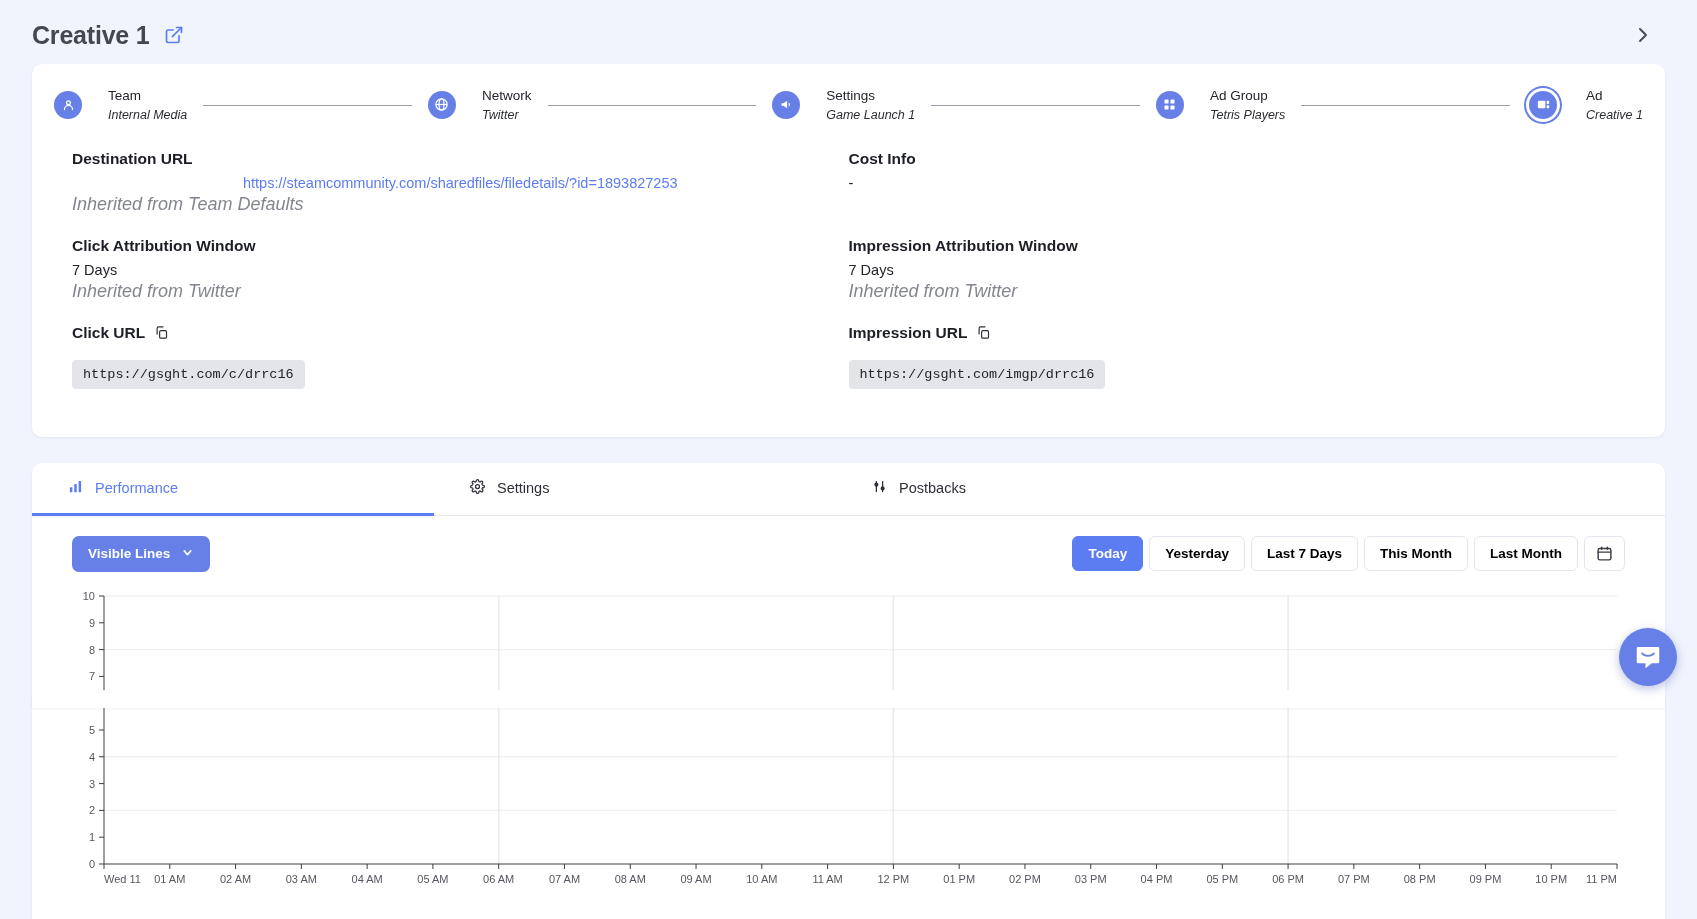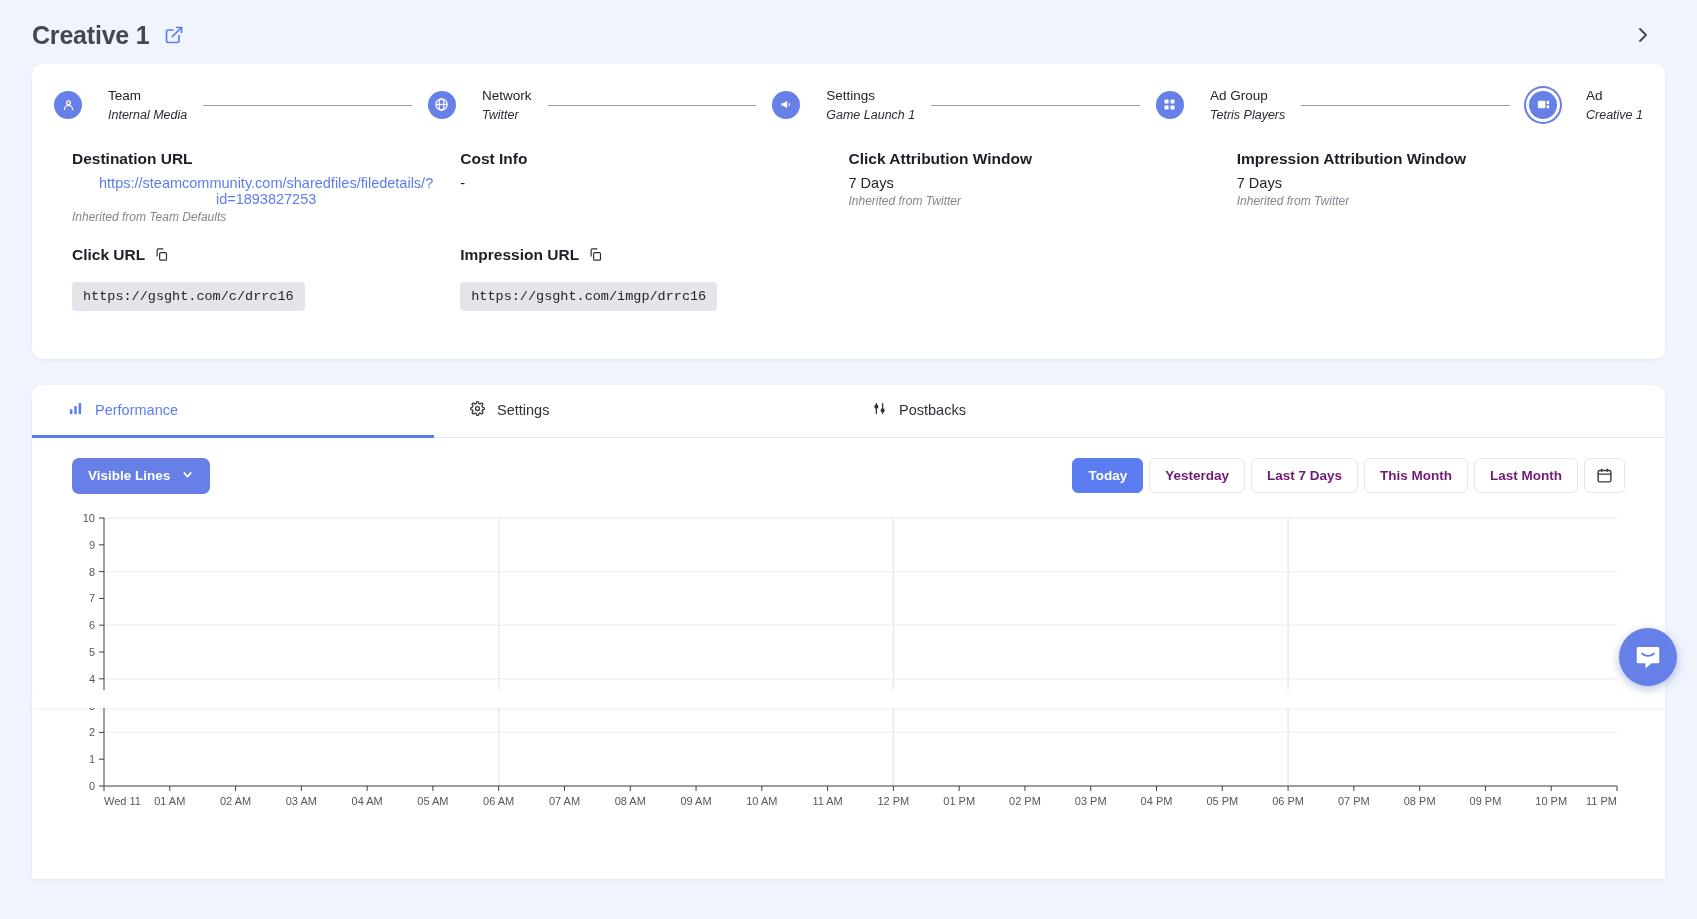--- a/index.html
+++ b/index.html
@@ -53,32 +53,32 @@
     margin: 0 3px;
   }
   .crumb-text { margin-left: 26px; line-height: 1.18; }
   .crumb-label { font-size: 13.5px; color: #23252c; }
   .crumb-value { font-size: 12.5px; color: #2b2d34; font-style: italic; }
   .crumb-line { flex: 1 1 auto; height: 1px; background: #9b9da6; margin: 0 16px; position: relative; top: 1px; }
 
   
   .fields {
     display: grid;
-    grid-template-columns: 1fr 1fr 1fr 1fr;
+    grid-template-columns: 1fr 1fr;
     column-gap: 0px;
     padding: 26px 20px 0 20px;
   }
   .field { margin-bottom: 22px; }
   .field-label {
     font-size: 15.5px; font-weight: bold; color: #1d1f26;
     display: flex; align-items: center; gap: 9px;
   }
   .field-value { font-size: 14.5px; color: #22242b; margin-top: 7px; }
   .field-value.link { color: #5c7cf2; cursor: pointer; text-align: center; }
-  .field-note { font-size: 12px; color: #84868f; font-style: italic; margin-top: 3px; }
+  .field-note { font-size: 18px; color: #84868f; font-style: italic; margin-top: 3px; }
   .copy-icon { cursor: pointer; display: inline-flex; }
   .code-pill {
     display: inline-block; margin-top: 18px;
     background: #e3e5ea; color: #22242b;
     font-family: "Liberation Mono", monospace;
     font-size: 13.5px;
     padding: 7px 11px; border-radius: 4px;
   }
 
   
@@ -112,21 +112,21 @@
     border: none; border-radius: 7px;
     font-size: 13.5px; font-family: inherit; font-weight: bold;
     padding: 10px 16px;
     display: flex; align-items: center; gap: 11px;
     cursor: pointer;
   }
   .range-group { margin-left: auto; display: flex; align-items: center; gap: 6px; padding-left: 24px; }
   .range-btn {
     background: #ffffff; border: 1px solid #e3e6ee; border-radius: 6px;
     font-size: 13.5px; font-weight: bold; font-family: inherit;
-    color: #701a75; padding: 9px 15px; cursor: pointer;
+    color: #000000; padding: 9px 15px; cursor: pointer;
   }
   .range-btn.active { background: #5c7cf2; border-color: #5c7cf2; color: #ffffff; }
   .range-btn.icon-btn { padding: 8px 11px; display: flex; align-items: center; }
 
   
   .chart-wrap { padding: 16px 40px 0 40px; }
   svg.chart { display: block; }
   .tick-text { font-family: "Liberation Sans", sans-serif; font-size: 11px; fill: #55575f; }
   .axis-line { stroke: #3d3f47; stroke-width: 1; }
   .tick-line { stroke: #3d3f47; stroke-width: 1; }

